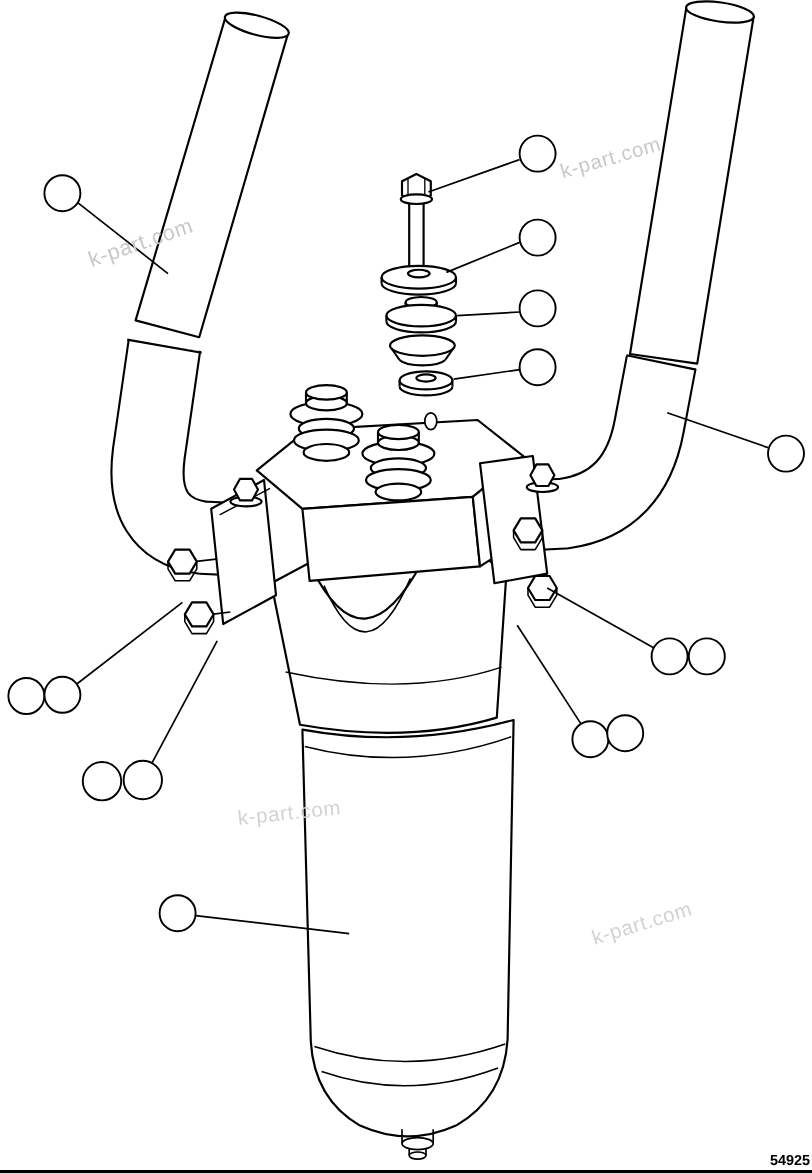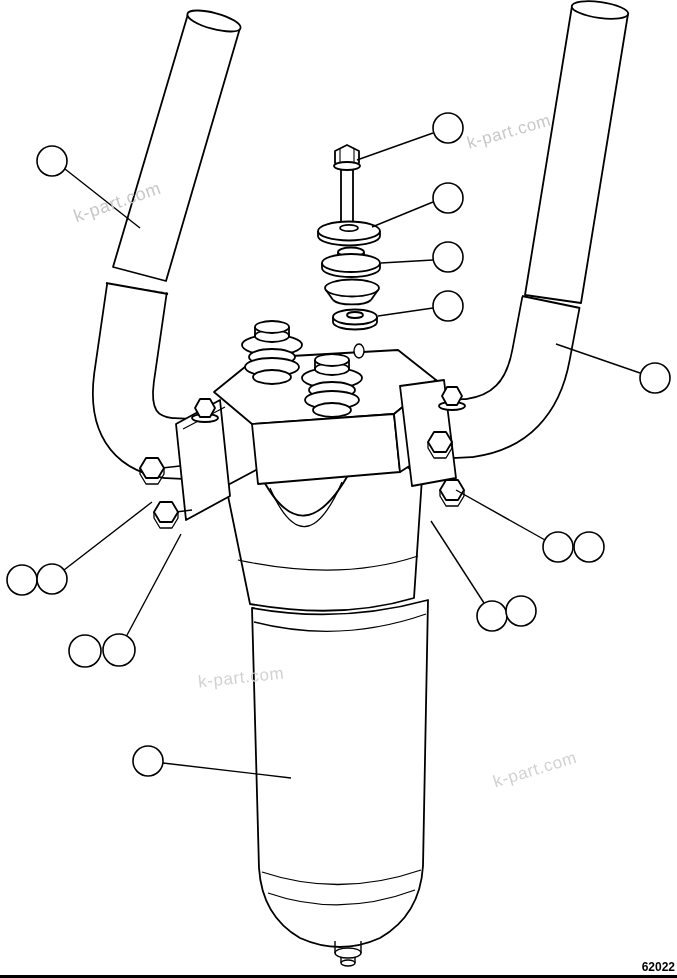--- a/index.html
+++ b/index.html
@@ -211,16 +211,16 @@
         <circle cx="148" cy="761" r="15"></circle>
       </g>
     </g>
   </svg>
 
   <div class="wm wm1">k-part.com</div>
   <div class="wm wm2">k-part.com</div>
   <div class="wm wm3">k-part.com</div>
   <div class="wm wm4">k-part.com</div>
 
-  <div class="part-number">62022</div>
+  <div class="part-number">54925</div>
 
   <div class="bottom-border"></div>
 </div>
 
 </body></html>

